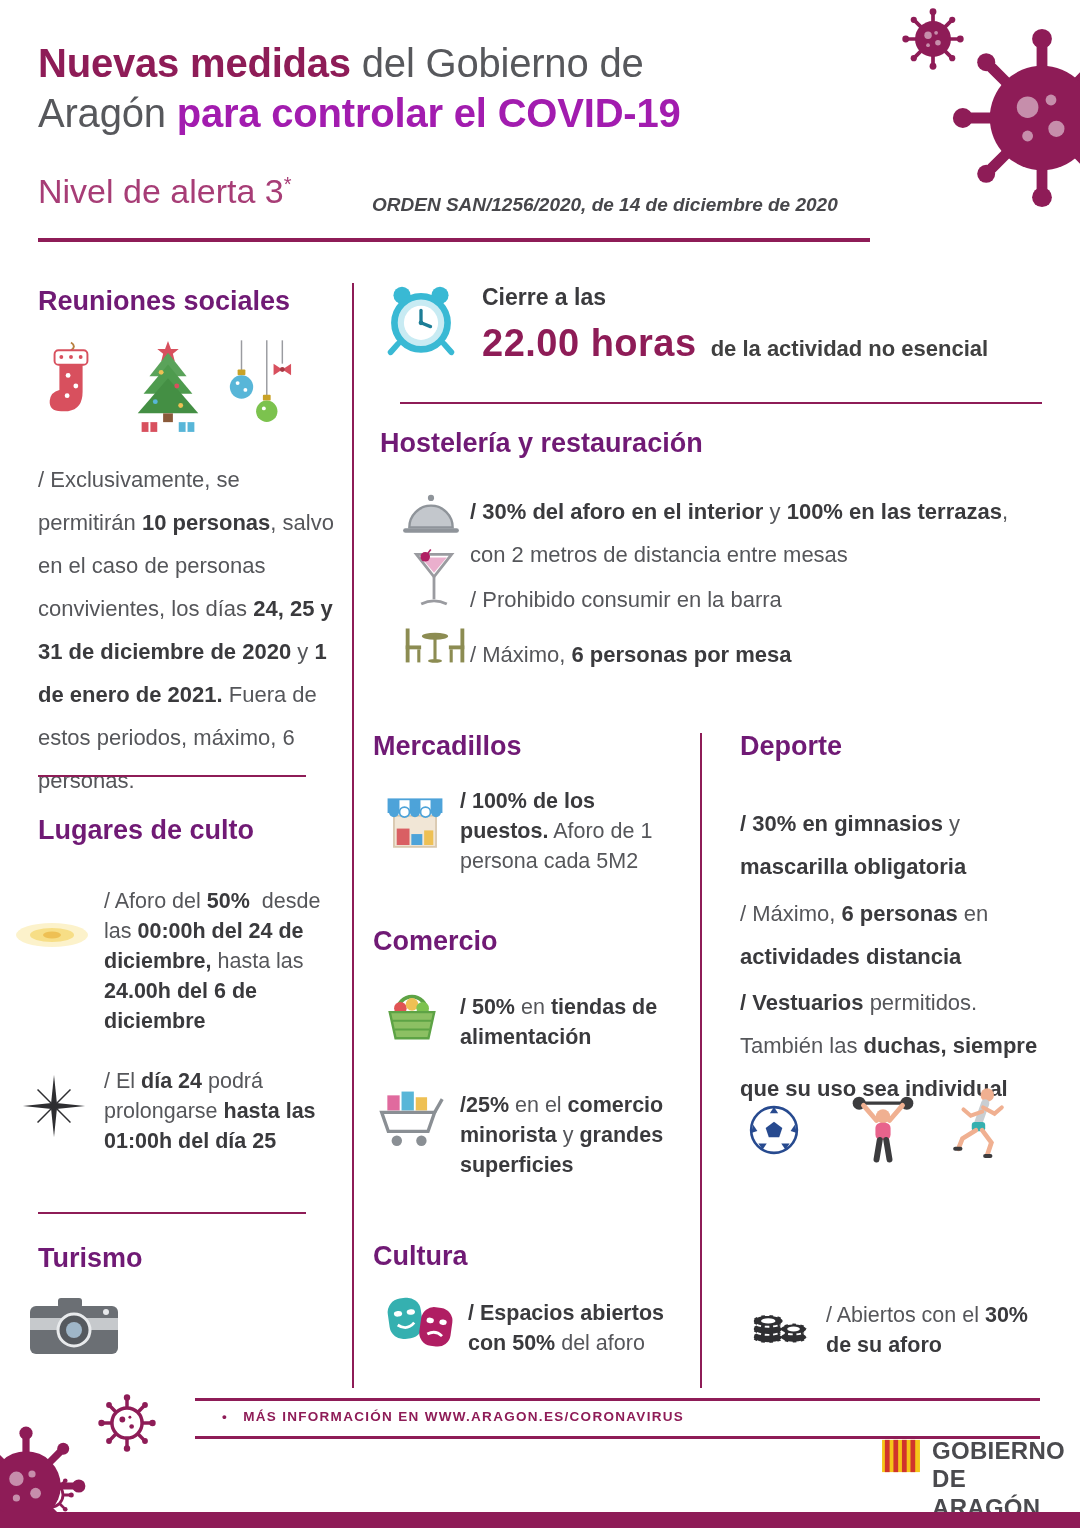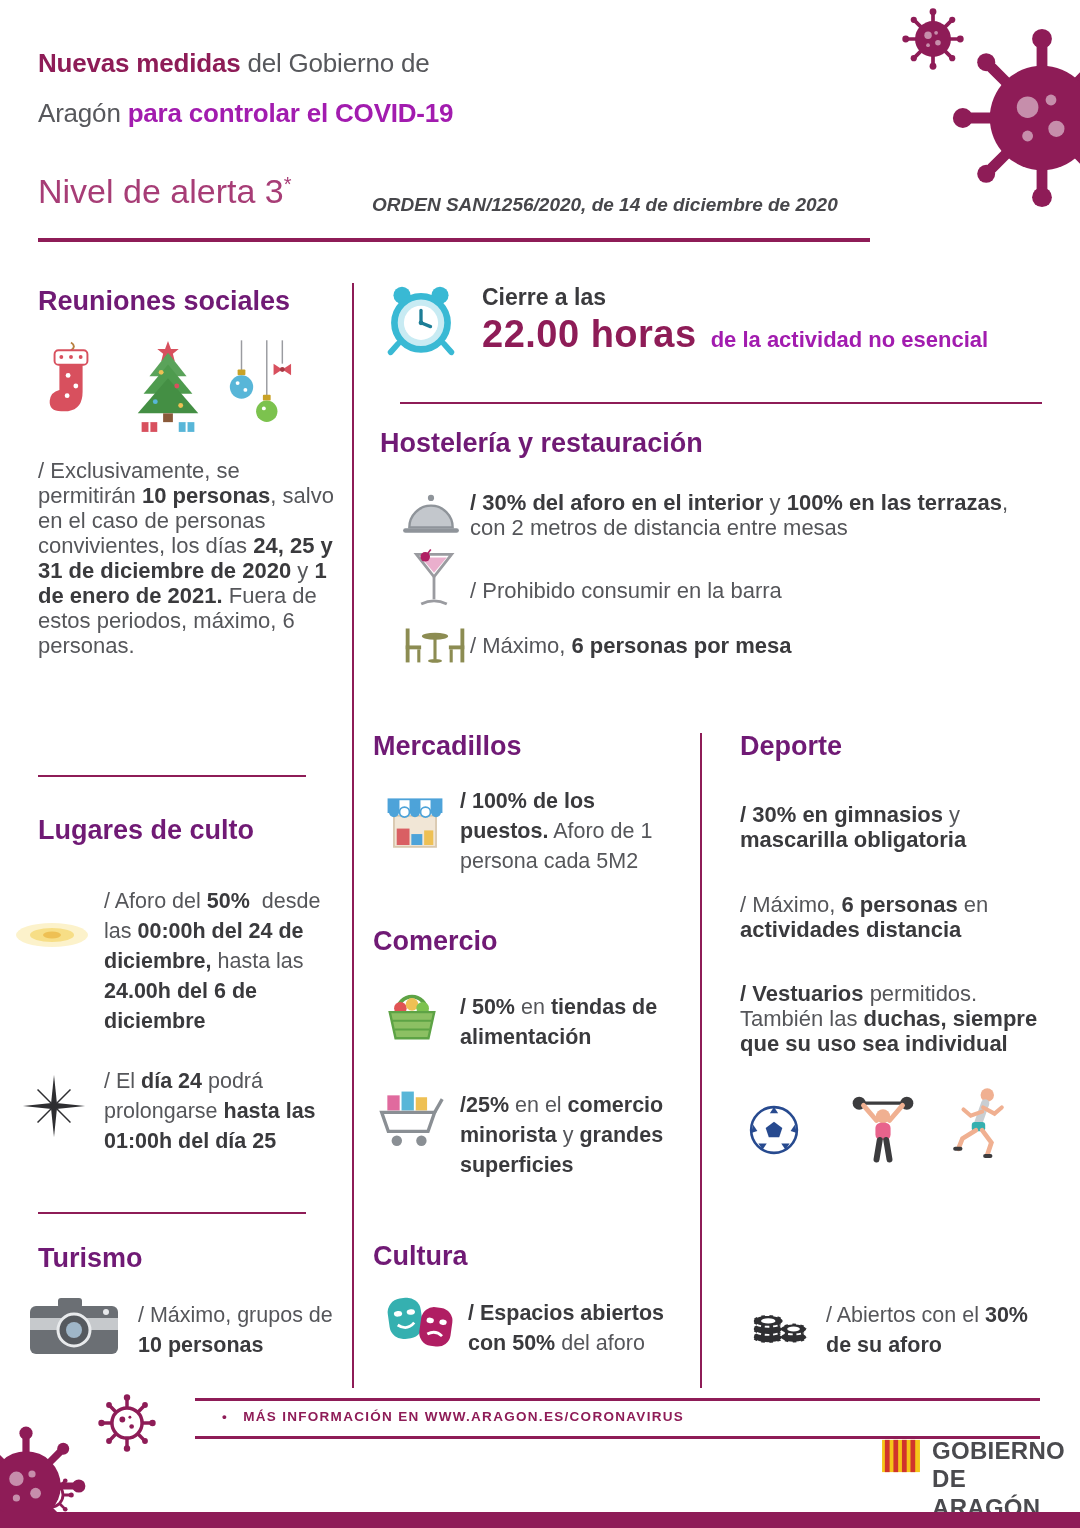--- a/index.html
+++ b/index.html
@@ -2,36 +2,36 @@
 <html><head>
 <meta charset="utf-8">
 <style>
   * { margin:0; padding:0; box-sizing:border-box; }
   body { margin:0; background:#ffffff; font-family:"Liberation Sans","DejaVu Sans",sans-serif; }
   .page { position:relative; width:1080px; height:1528px; background:#ffffff; overflow:hidden; }
   .abs { position:absolute; }
   .rich span { white-space:pre-wrap; }
   .b { font-weight:800; color:#3a3a3d; }
 
-  .title-line { font-size:26px; line-height:50px; font-weight:500; color:#57585c; letter-spacing:-0.2px; }
+  .title-line { font-size:40px; line-height:50px; font-weight:500; color:#57585c; letter-spacing:-0.2px; }
   .alert-level { font-size:34px; font-weight:400; color:#a73d76; }
   .alert-level sup { font-size:20px; }
   .order-ref { font-size:19px; font-style:italic; font-weight:700; color:#47474b; }
 
   .rule { position:absolute; background:#8e1c57; }
   .vrule { position:absolute; width:2px; background:#8e1c57; }
 
   .sec-h { position:absolute; font-size:27px; font-weight:800; color:#701a75; }
-  .body-text { position:absolute; font-size:22px; line-height:25px; color:#55565a; }
+  .body-text { position:absolute; font-size:22px; line-height:43px; color:#55565a; }
   .small-text { position:absolute; font-size:21.5px; line-height:30px; color:#55565a; }
 
   .closure-line1 { font-size:23px; font-weight:800; color:#3a3a3d; }
   .closure-line2 { display:flex; align-items:baseline; gap:14px; margin-top:2px; }
-  .closure-time { font-size:38px; font-weight:800; color:#8e1c57; letter-spacing:0.5px; }
-  .closure-rest { font-size:22px; font-weight:800; color:#a21caf; }
+  .closure-time { font-size:38px; font-weight:800; color:#8e1c57; letter-spacing:0.5px;margin-top:9px; }
+  .closure-rest { font-size:22px; font-weight:800; color:#404040; }
 
   .footer-info { position:absolute; font-size:13.5px; font-weight:600; letter-spacing:1.3px; color:#8e1c57; }
   .footer-info .b { color:#8e1c57; }
   .logo-text { position:absolute; font-size:24px; font-weight:800; color:#4a4a4e; line-height:1.18; letter-spacing:0.3px; }
   .bottom-bar { position:absolute; left:0; top:1512px; width:1080px; height:16px; background:#8e1c57; }
 </style>
 </head>
 <body>
 
 <svg width="0" height="0" style="position:absolute">
@@ -190,21 +190,20 @@
 
   <div class="sec-h" style="left:38px; top:1243px;">Turismo</div>
   <svg class="abs" style="left:28px; top:1296px;" width="92" height="62" viewBox="0 0 92 62">
     <rect x="30" y="2" width="24" height="10" rx="3" fill="#6b6f74"></rect>
     <rect x="2" y="10" width="88" height="48" rx="6" fill="#6b6f74"></rect>
     <rect x="2" y="22" width="88" height="12" fill="#c6c9cc"></rect>
     <circle cx="46" cy="34" r="16" fill="#55595e" stroke="#e8eaec" stroke-width="3"></circle>
     <circle cx="46" cy="34" r="8" fill="#9fb6c8"></circle>
     <circle cx="78" cy="16" r="3" fill="#e8eaec"></circle>
   </svg>
-  <div class="small-text rich" style="left:138px; top:1300px; width:200px;"><span>/ Máximo, grupos de </span><span class="b">10 personas</span></div>
 
   <svg class="abs" style="left:383px; top:281px;" width="76" height="76" viewBox="0 0 80 80">
     <circle cx="20" cy="15" r="9" fill="#39b9d4"></circle>
     <circle cx="60" cy="15" r="9" fill="#39b9d4"></circle>
     <line x1="16" y1="66" x2="8" y2="75" stroke="#39b9d4" stroke-width="6" stroke-linecap="round"></line>
     <line x1="64" y1="66" x2="72" y2="75" stroke="#39b9d4" stroke-width="6" stroke-linecap="round"></line>
     <circle cx="40" cy="44" r="28" fill="#c8ebf3" stroke="#39b9d4" stroke-width="7"></circle>
     <circle cx="40" cy="44" r="18" fill="#ffffff"></circle>
     <line x1="40" y1="44" x2="40" y2="31" stroke="#1d7d96" stroke-width="3.5" stroke-linecap="round"></line>
     <line x1="40" y1="44" x2="50" y2="48" stroke="#1d7d96" stroke-width="3.5" stroke-linecap="round"></line>

